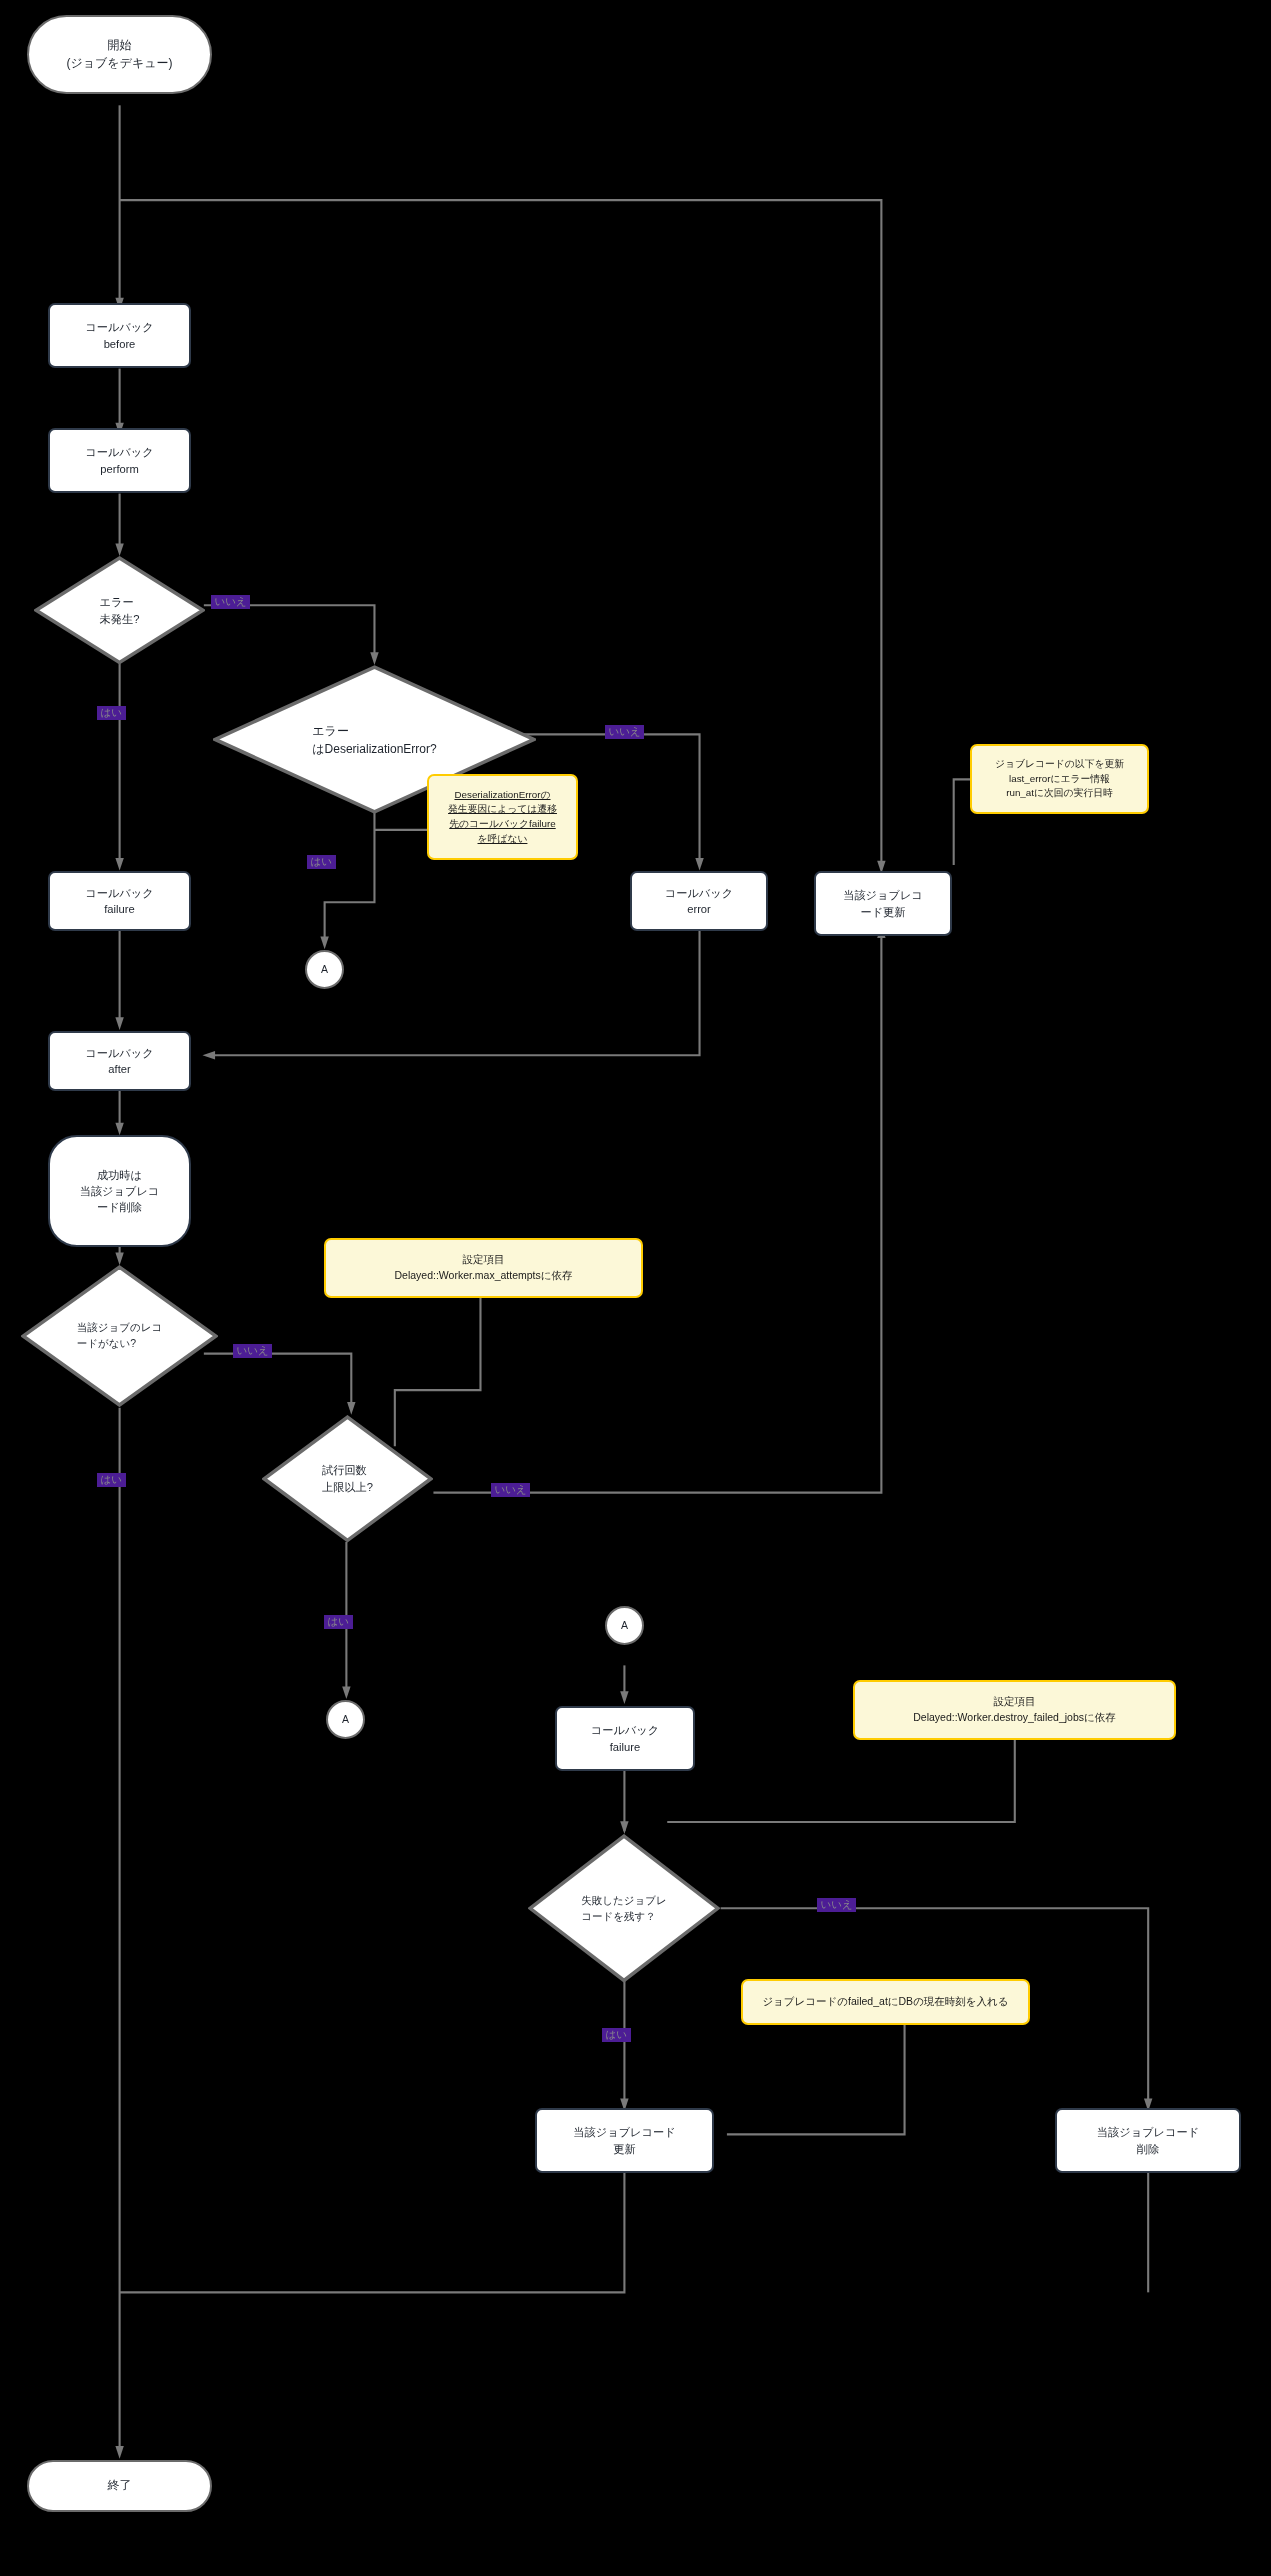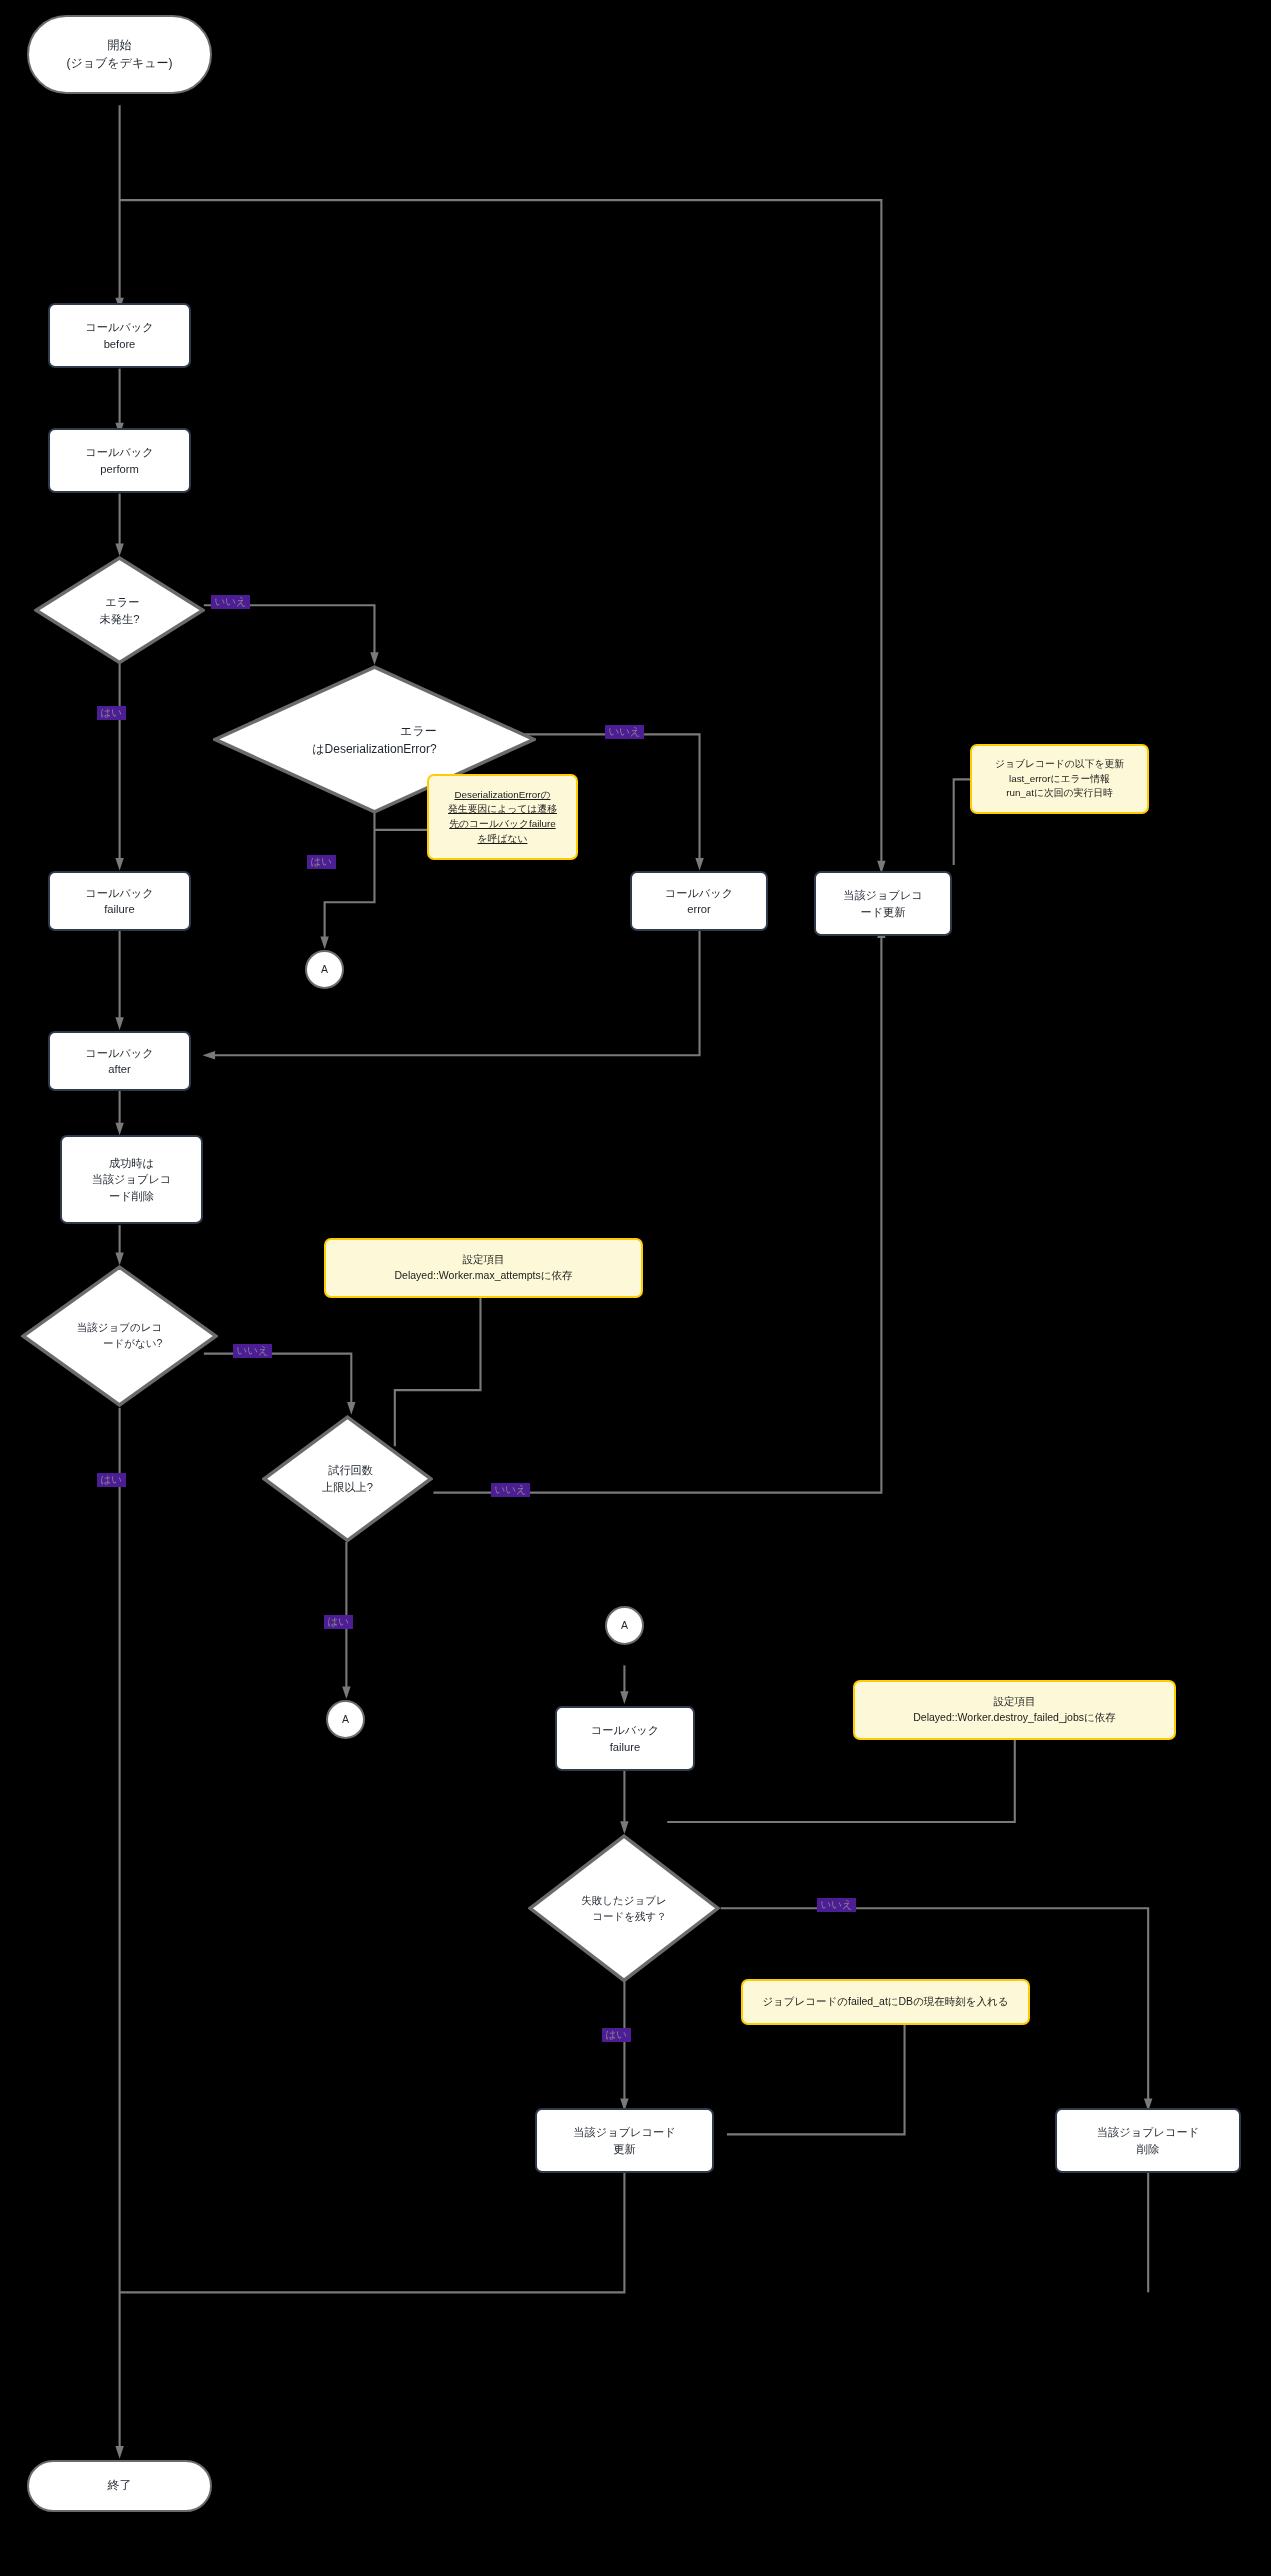--- a/index.html
+++ b/index.html
@@ -12,21 +12,21 @@
         background:#ffffff;}
   .proc{border:2.1px solid #2f3a4a;border-radius:7px;line-height:1.45;}
   .term{border:2.1px solid #6b6b6b;border-radius:42px;line-height:1.45;}
   .note{border:2.1px solid #ffcc00;background:#fcf8d8;border-radius:7px;
         line-height:1.5;color:#1a1a1a;}
   .conn{border:2.1px solid #6b6b6b;border-radius:50%;background:#ffffff;
         line-height:1;}
   .diamond-wrap{position:absolute;}
   .diamond-shape{position:absolute;inset:0;}
   .diamond-label{position:absolute;inset:0;display:flex;align-items:center;
-        justify-content:center;text-align:right;color:#1d232c;line-height:1.5;
+        justify-content:center;text-align:left;color:#1d232c;line-height:1.5;
         pointer-events:none;}
 
   
   svg.edges{position:absolute;left:0;top:0;width:1272px;height:2576px;}
   .edge{fill:none;stroke:#7a7a7a;stroke-width:3;}
   .ahead{fill:#7a7a7a;}
 
   .elabel{position:absolute;color:#8a8a8a;font-size:10.5px;background:#4c1d95;
           padding:0 3.5px;white-space:nowrap;}
 </style>
@@ -199,21 +199,21 @@
     <span>A</span>
   </div>
 
   <div class="node proc" style="left:48px;top:1031px;width:143px;height:60px;font-size:11.2px;">
     <div>
       <div>コールバック</div>
       <div>after</div>
     </div>
   </div>
 
-  <div class="node proc" style="left:60px;top:1135px;width:143px;height:89px;font-size:11.2px;">
+  <div class="node proc" style="left:48px;top:1135px;width:143px;height:112px;font-size:11.2px;border-radius:29px;">
     <div>
       <div>成功時は</div>
       <div>当該ジョブレコ</div>
       <div>ード削除</div>
     </div>
   </div>
 
   <div class="node note" style="left:324px;top:1238px;width:319px;height:60px;font-size:10.5px;padding:4.2px;">
     <div>
       <div>設定項目</div>

